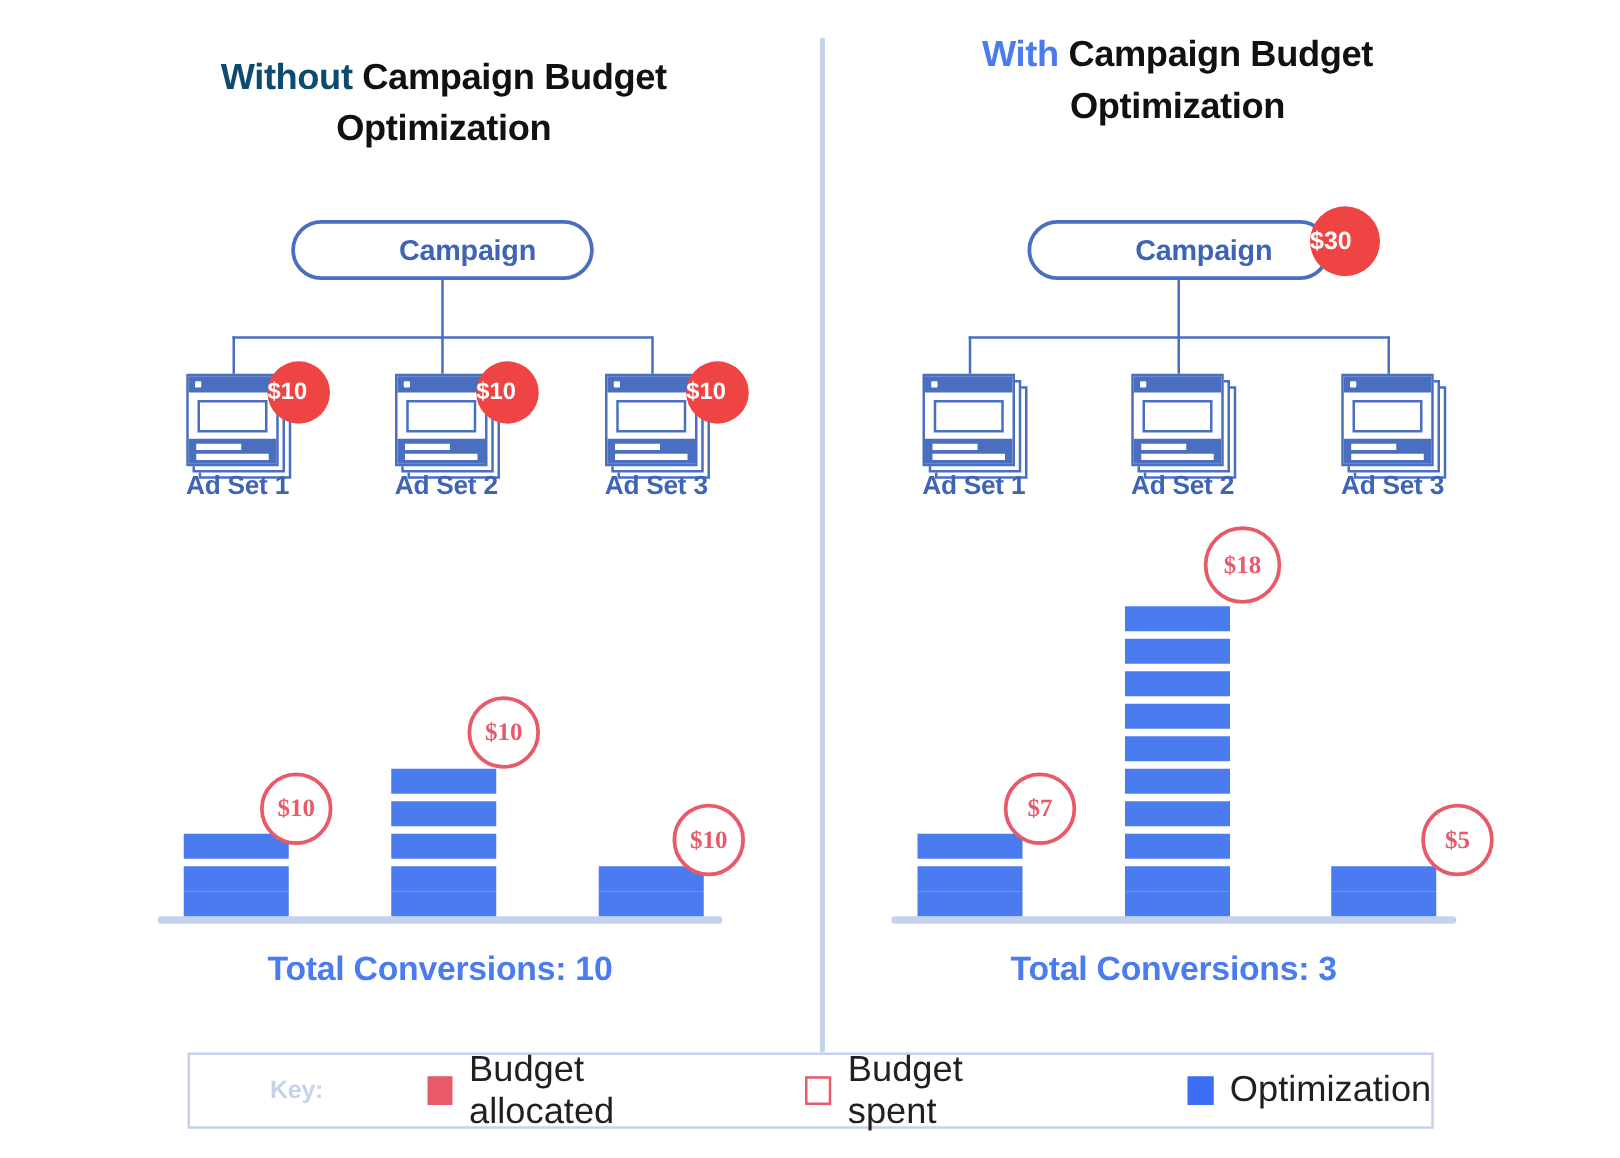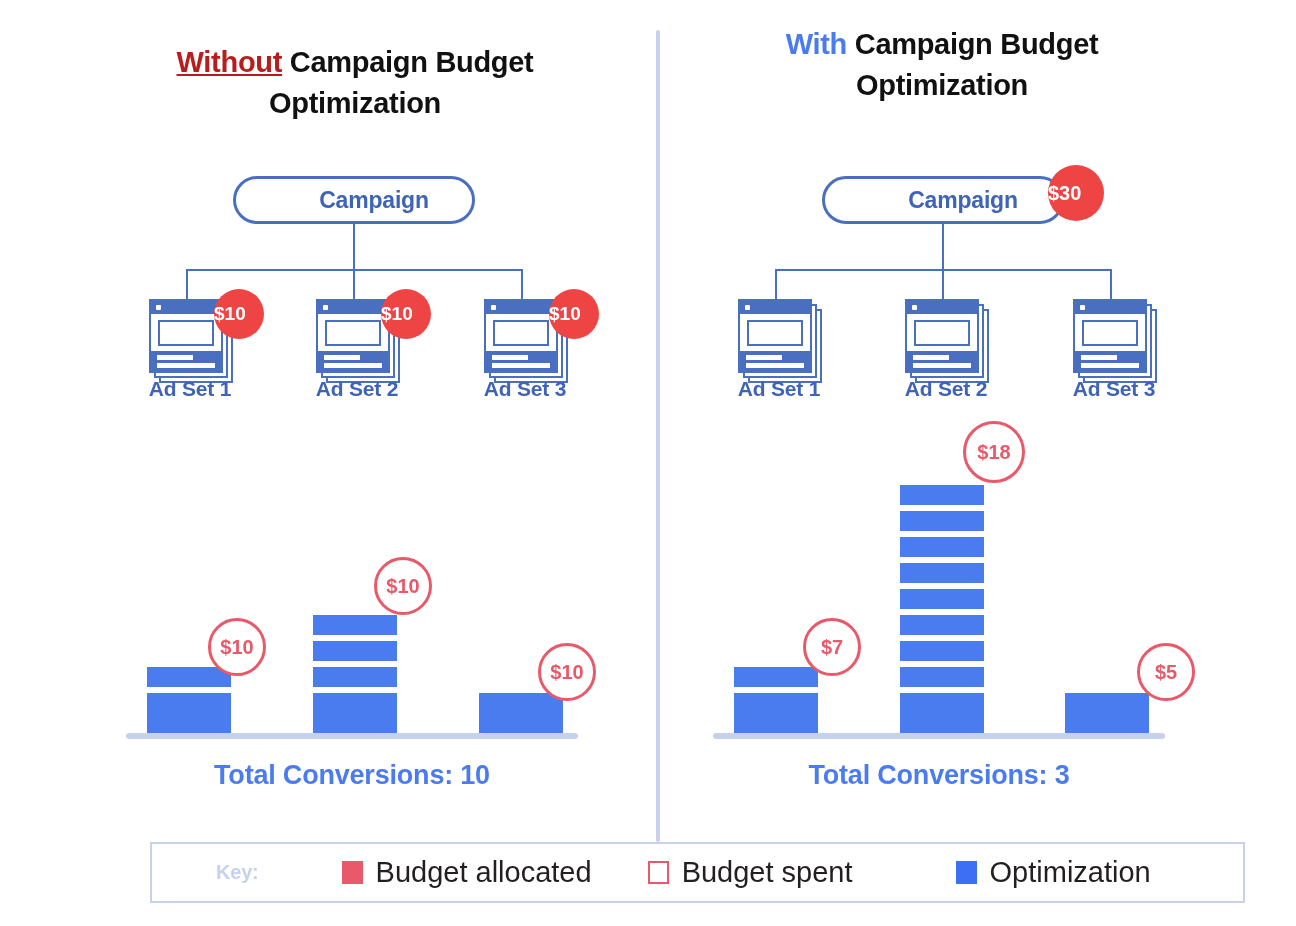--- a/index.html
+++ b/index.html
@@ -34,21 +34,21 @@
   
   .panel-title {
     position: absolute;
     text-align: center;
     font-size: 29px;
     font-weight: bold;
     line-height: 41px;
     letter-spacing: -0.3px;
     color: #111111;
   }
-  .panel-title .accent-red { color: #b91c1c; text-decoration: underline; }
+  .panel-title .accent-red { color: #0c4a6e; }
   .panel-title .accent-blue { color: #4a7cf0; }
   #title-left  { left: 85px;  top: 42px; width: 540px; }
   #title-right { left: 672px; top: 24px; width: 540px; }
 
   
   .campaign-pill {
     position: absolute;
     height: 48px;
     border: 3px solid #4a6fc0;
     border-radius: 26px;
@@ -159,20 +159,21 @@
     position: absolute;
     border-radius: 50%;
     background: #ffffff;
     border: 3px solid #e8596a;
     box-sizing: border-box;
     display: flex;
     align-items: center;
     justify-content: center;
     color: #e8596a;
     font-weight: bold;
+    font-family: Liberation Serif, serif;
   }
 
   
   .chart { position: absolute; }
   .chart .baseline {
     position: absolute;
     height: 6px;
     background: #c6d2ec;
     border-radius: 3px;
     left: 0;
@@ -198,21 +199,21 @@
     font-weight: bold;
     color: #4a7cf0;
     letter-spacing: -0.2px;
   }
 
   
   .legend-box {
     position: absolute;
     left: 150px;
     top: 842px;
-    width: 1095px;
+    width: 997px;
     height: 61px;
     border: 2px solid #c6d2ec;
     box-sizing: border-box;
     background: #ffffff;
     display: flex;
     align-items: center;
   }
   .legend-key-word {
     font-size: 20px;
     font-weight: bold;

